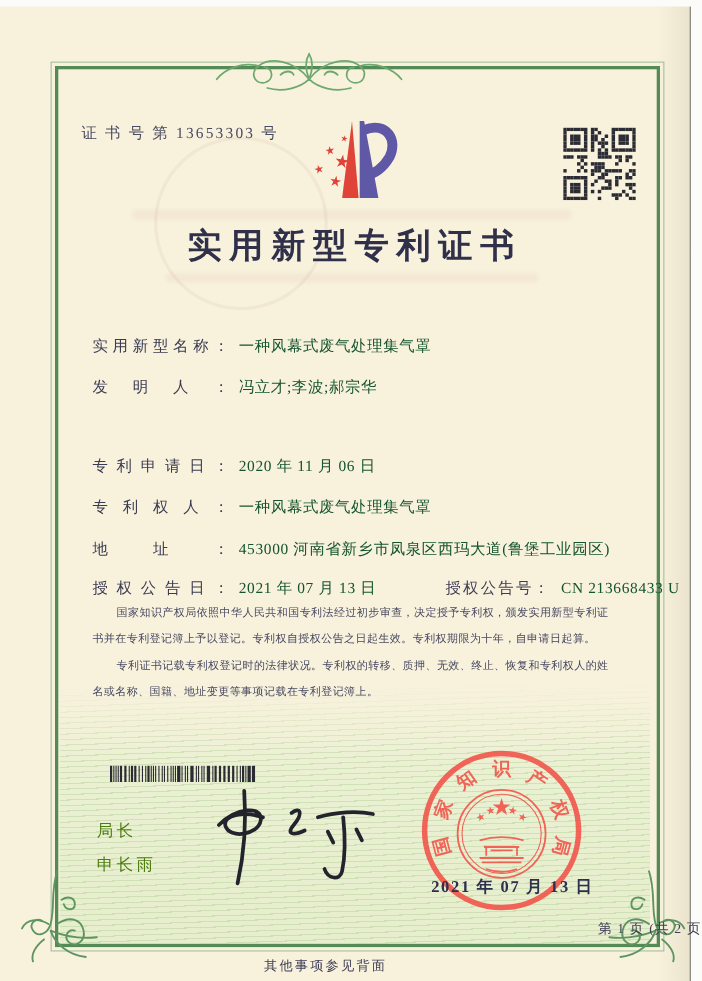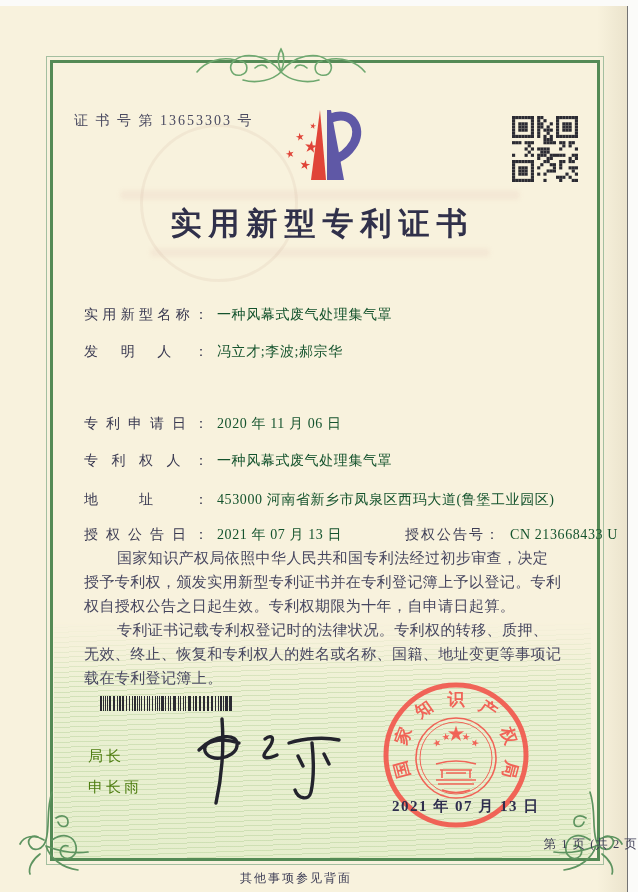--- a/index.html
+++ b/index.html
@@ -23,21 +23,21 @@
   .logo{position:absolute;left:278px;top:96px;}
   .qr{position:absolute;left:512px;top:110px;}
   .title{position:absolute;left:0;top:197px;width:638px;text-align:center;font-size:31px;
     font-weight:bold;letter-spacing:7px;padding-left:7px;box-sizing:border-box;color:#30304a;}
   .frow{position:absolute;left:84px;font-size:14px;color:#3d3d55;white-space:nowrap;}
   .flabel{display:inline-block;width:124px;text-align:justify;text-align-last:justify;
     vertical-align:bottom;color:#3a3a52;margin-top:16px;}
   .fvalue{margin-left:9px;letter-spacing:0.6px;color:#14532d;}
   .w168{display:inline-block;width:170px;}
   .flabel2{margin-left:18px;letter-spacing:2px;}
-  .paras{position:absolute;left:84px;top:540px;width:478px;font-size:15px;line-height:24px;
+  .paras{position:absolute;left:84px;top:540px;width:478px;font-size:10px;line-height:24px;
     color:#474760;letter-spacing:0.4px;}
   .paras p{margin:0;text-indent:2.2em;}
   .barcode{position:absolute;left:100px;top:690px;}
   .director{position:absolute;left:88px;top:735px;font-size:15px;line-height:31px;color:#4d7c0f;
     letter-spacing:3px;}
   .signature{position:absolute;left:185px;top:700px;}
   .seal{position:absolute;left:379px;top:672px;opacity:0.9;}
   .seal-date{position:absolute;left:392px;top:791px;font-size:15px;font-weight:bold;
     color:#2e2e4e;letter-spacing:1.5px;z-index:5;}
   .page-info{position:absolute;left:0;top:830px;width:620px;text-align:right;font-size:12.5px;

